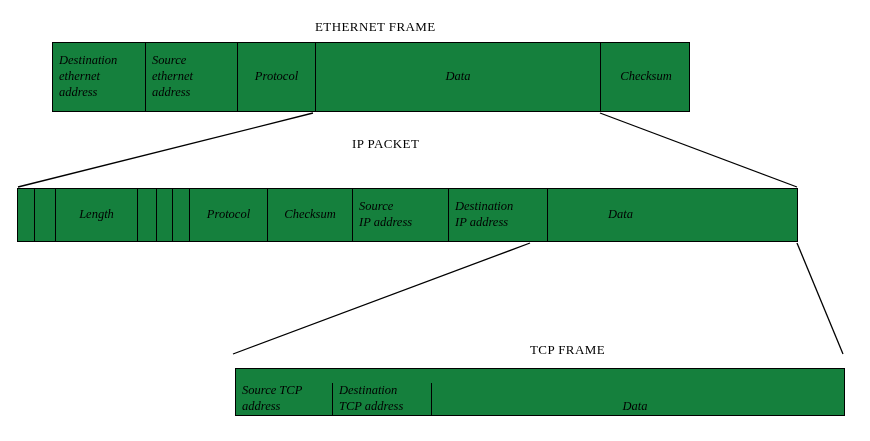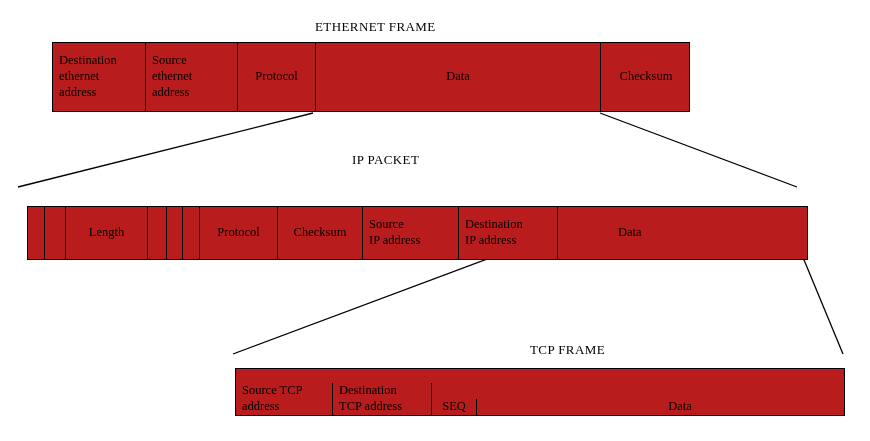--- a/index.html
+++ b/index.html
@@ -20,21 +20,22 @@
     font-size: 13px;
     color: #000000;
     white-space: nowrap;
     letter-spacing: 0.4px;
   }
   .row {
     position: absolute;
     display: flex;
     box-sizing: border-box;
     border: 1.3px solid #000000;
-    background: #b91c1c;
+    background: #15803d;
+    font-style: italic;
   }
   .cell {
     box-sizing: border-box;
     border-right: 1.3px solid #000000;
     display: flex;
     align-items: center;
     font-size: 12.5px;
     color: #000000;
     line-height: 1.27;
     padding: 0 6px;
@@ -92,22 +93,22 @@
       <div class="cell center" style="width: 78px; flex: 0 0 78px;">
         <span class="txt">Protocol</span>
       </div>
       <div class="cell center" style="width: 285px; flex: 0 0 285px;">
         <span class="txt">Data</span>
       </div>
       <div class="cell center" style="width: 90px; flex: 0 0 90px;">
         <span class="txt">Checksum</span>
       </div>
     </div>
-    <div class="title" style="left: 352px; top: 152px;">IP PACKET</div>
-    <div class="row" style="left: 27px; top: 188px; width: 781px; height: 54px; margin-top: 18px;">
+    <div class="title" style="left: 352px; top: 136px;">IP PACKET</div>
+    <div class="row" style="left: 17px; top: 188px; width: 781px; height: 54px;">
       <div class="cell center" style="width: 17px; flex: 0 0 17px;">
         <span class="txt"></span>
       </div>
       <div class="cell center" style="width: 21px; flex: 0 0 21px;">
         <span class="txt"></span>
       </div>
       <div class="cell center" style="width: 82px; flex: 0 0 82px;">
         <span class="txt">Length</span>
       </div>
       <div class="cell center" style="width: 19px; flex: 0 0 19px;">
@@ -140,23 +141,20 @@
     <div class="title" style="left: 530px; top: 342px;">TCP FRAME</div>
     <div class="row" style="left: 235px; top: 368px; width: 610px; height: 48px; align-items: flex-end;">
       <div class="cell left" style="width: 97px; flex: 0 0 97px;">
         <span class="txt">Source TCP
 address</span>
       </div>
       <div class="cell left" style="width: 99px; flex: 0 0 99px;">
         <span class="txt">Destination
 TCP address</span>
       </div>
-      <div class="cell center" style="width: 45px; flex: 0 0 45px;">
-        <span class="txt">SEQ</span>
-      </div>
       <div class="cell center" style="width: 41px; flex: 0 0 41px;">
         <span class="txt"></span>
       </div>
       <div class="cell center" style="width: 46px; flex: 0 0 46px;">
         <span class="txt"></span>
       </div>
       <div class="cell center" style="width: 232px; flex: 0 0 232px;">
         <span class="txt">Data</span>
       </div>
     </div>

